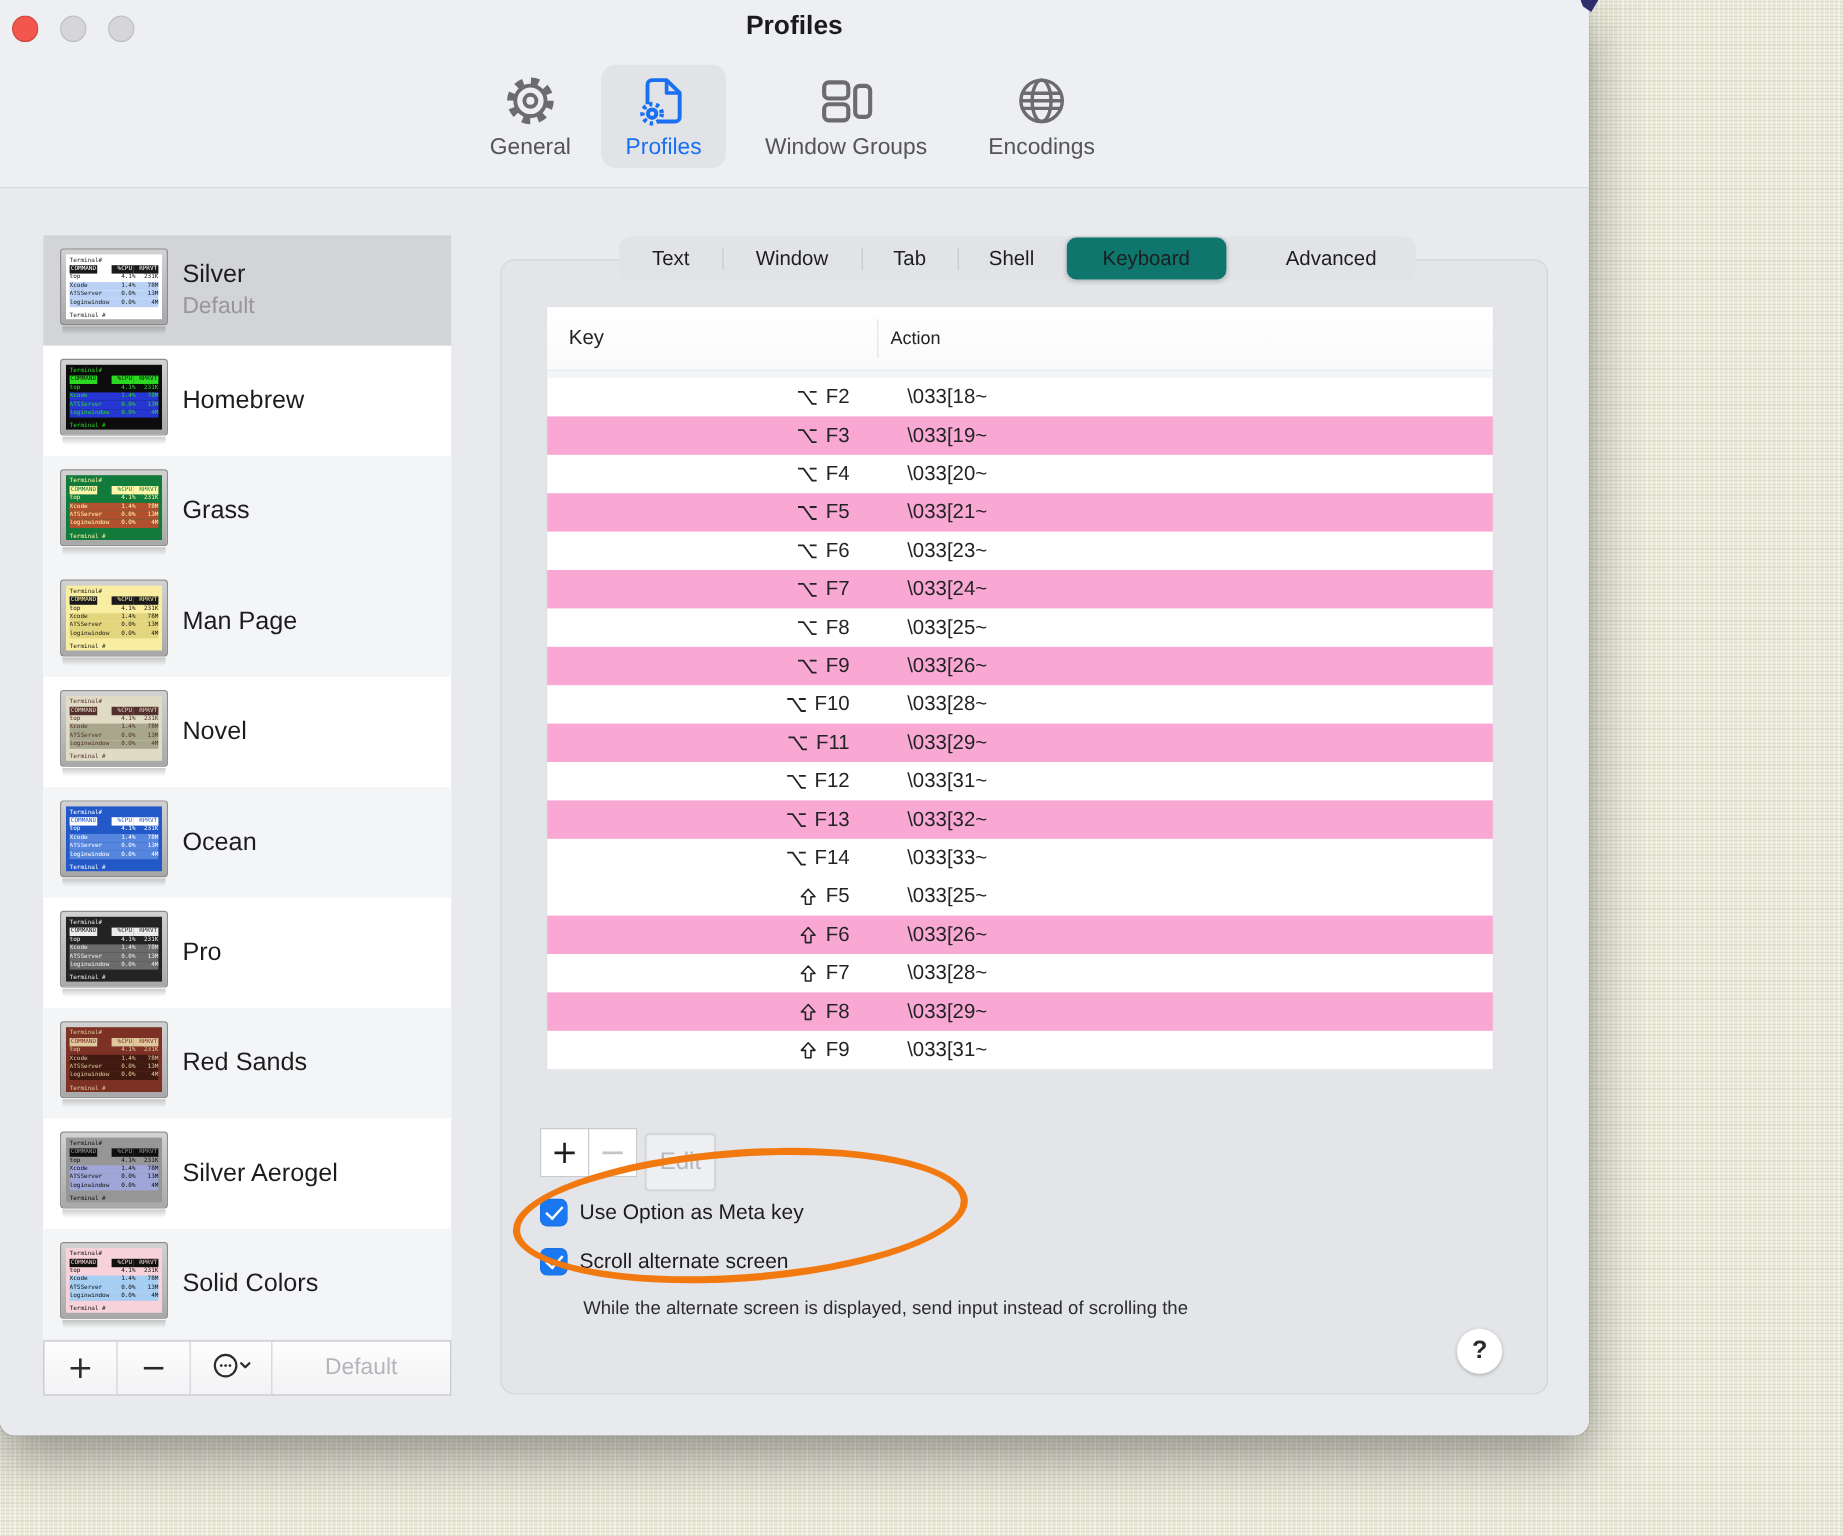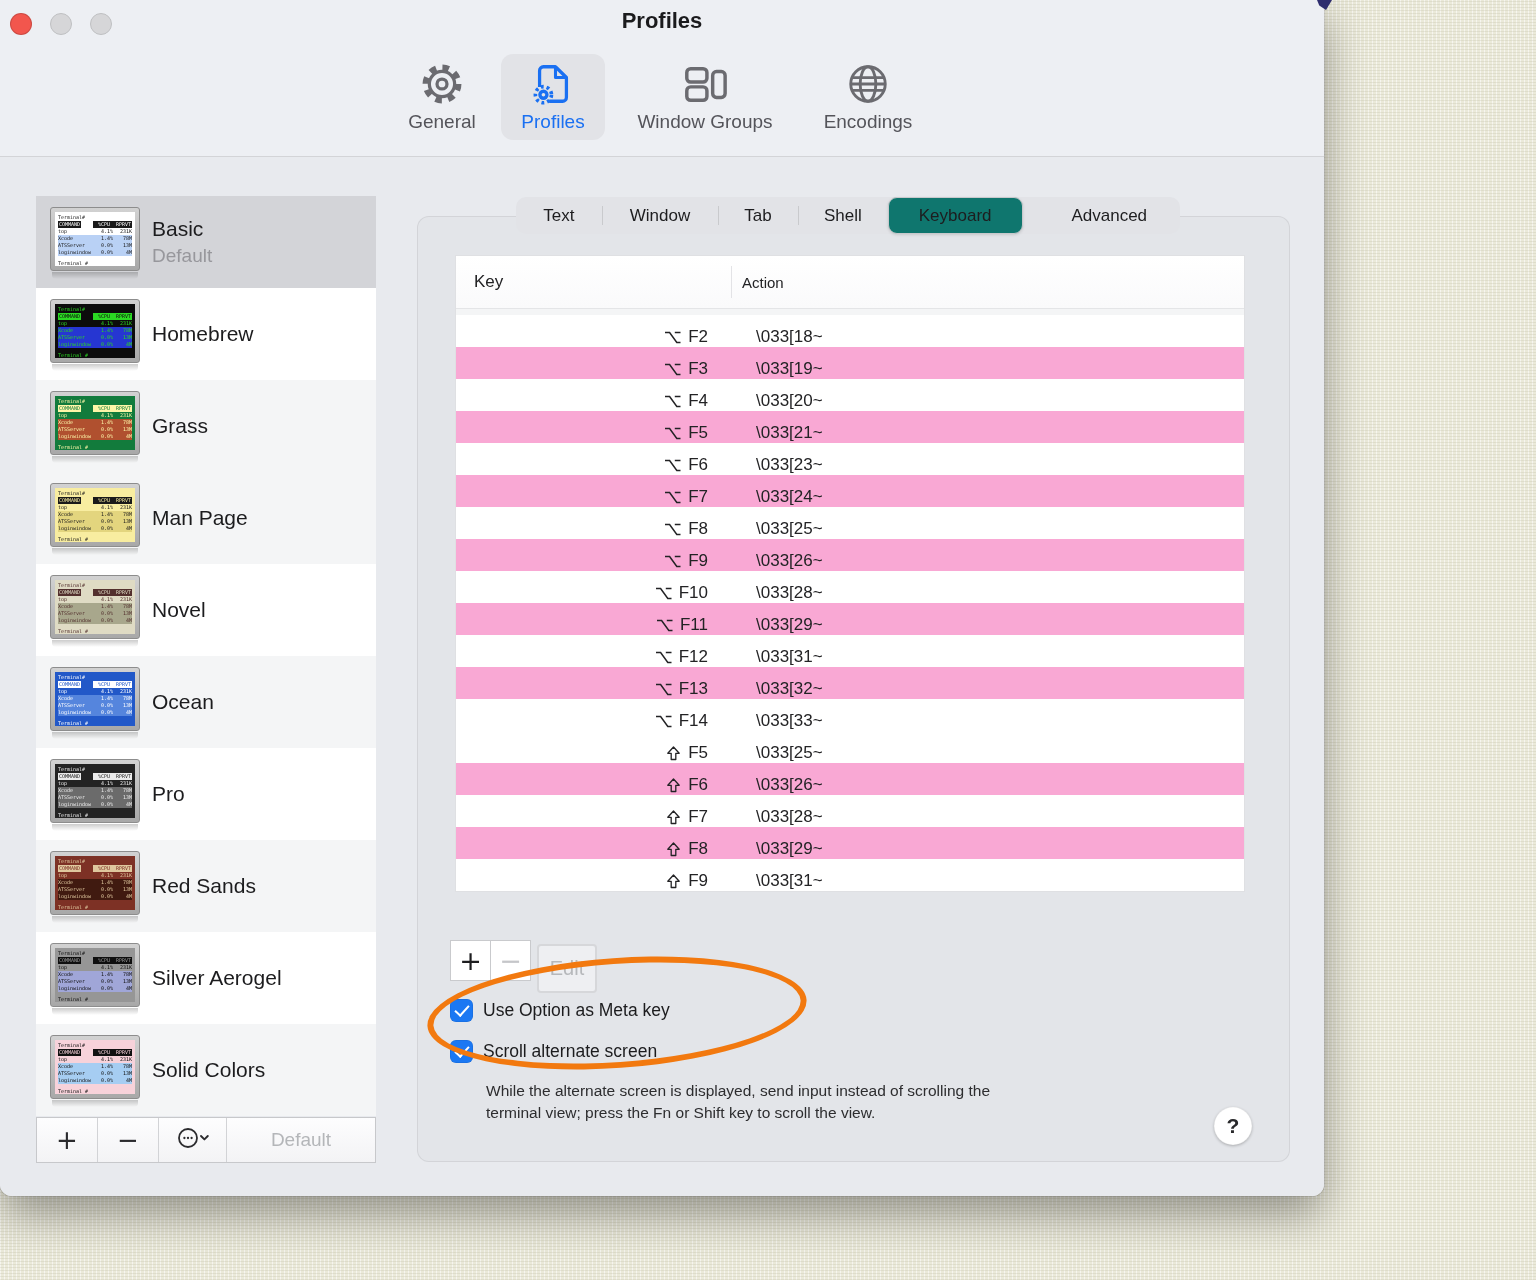--- a/index.html
+++ b/index.html
@@ -67,21 +67,21 @@
   .tab-seg.div-left::before{content:'';position:absolute;left:0;top:9px;bottom:9px;width:1px;background:#c9cacd;}
 
   .ktable{position:absolute;left:455px;top:255px;width:790px;background:#fff;
     border:1px solid #dfe0e3;box-sizing:border-box;z-index:2;}
   .t-head{height:52px;position:relative;background:linear-gradient(#ffffff,#fafafb);
     border-bottom:1px solid #e4e5e7;display:flex;align-items:center;}
   .t-head::after{content:'';position:absolute;left:275px;top:10px;bottom:10px;width:1px;background:#e3e3e6;}
   .col-key{padding-left:18px;font-size:17px;color:#232325;width:257px;box-sizing:content-box;}
   .col-action{padding-left:11px;font-size:15px;color:#232325;}
   .sliver{height:6px;background:#f4f5f6;}
-  .t-row{height:32px;display:flex;align-items:flex-end;font-size:17px;color:#232325;}
+  .t-row{height:32px;display:flex;align-items:center;font-size:17px;color:#232325;}
   .t-row.alt{background:#f9a8d4;}
   .t-key{width:275px;display:flex;justify-content:flex-end;align-items:center;gap:7px;
     padding-right:23px;box-sizing:border-box;}
   .t-act{padding-left:25px;}
 
   .pm-group{position:absolute;left:450px;top:940px;display:flex;z-index:3;}
   .pm-btn{width:41px;height:41px;background:#fff;border:1px solid #c9cacd;box-sizing:border-box;
     display:flex;align-items:center;justify-content:center;font-size:27px;color:#1d1d1f;
     font-family:"DejaVu Sans",sans-serif;}
   .pm-btn.minus{margin-left:-1px;color:#c5c6c9;}
@@ -197,21 +197,21 @@
               <div class="tl-cols" style="background: rgb(185, 209, 245);">
                 <span class="tl-c0">loginwindow</span>
                 <span class="tl-c1">0.0%</span>
                 <span class="tl-c2">4M</span>
               </div>
               <div class="tl-prompt">Terminal #</div>
             </div>
           </div>
           <div class="thumb-shadow"></div>
           <div class="side-label">
-            <div class="side-name">Basic</div>
+            <div class="side-name">Silver</div>
             <div class="side-sub">Default</div>
           </div>
         </div>
         <div class="side-row">
           <div class="thumb">
             <div class="t-screen" style="background: rgb(12, 12, 12); color: rgb(43, 217, 35);">
               <div class="tl-title">Terminal#</div>
               <div class="tl-cols">
                 <span class="tl-c0 tl-badge" style="background: rgb(43, 217, 35); color: rgb(12, 12, 12);">COMMAND</span>
                 <span class="tl-c1 tl-badge" style="background: rgb(43, 217, 35); color: rgb(12, 12, 12);">%CPU</span>
@@ -763,21 +763,20 @@
     </div>
     <div class="chk-row" style="top:1038px">
       <span class="chk">
           <span class="tick"></span>
         </span>
       <span class="chk-label">Scroll alternate screen</span>
     </div>
 
     <div class="help-text">
       <div>While the alternate screen is displayed, send input instead of scrolling the</div>
-      <div>terminal view; press the Fn or Shift key to scroll the view.</div>
     </div>
 
     <div class="help-btn">?</div>
 
     <div class="annotation"></div>
   </div>
 
   <div class="corner-frag"></div>
 </div>
 

